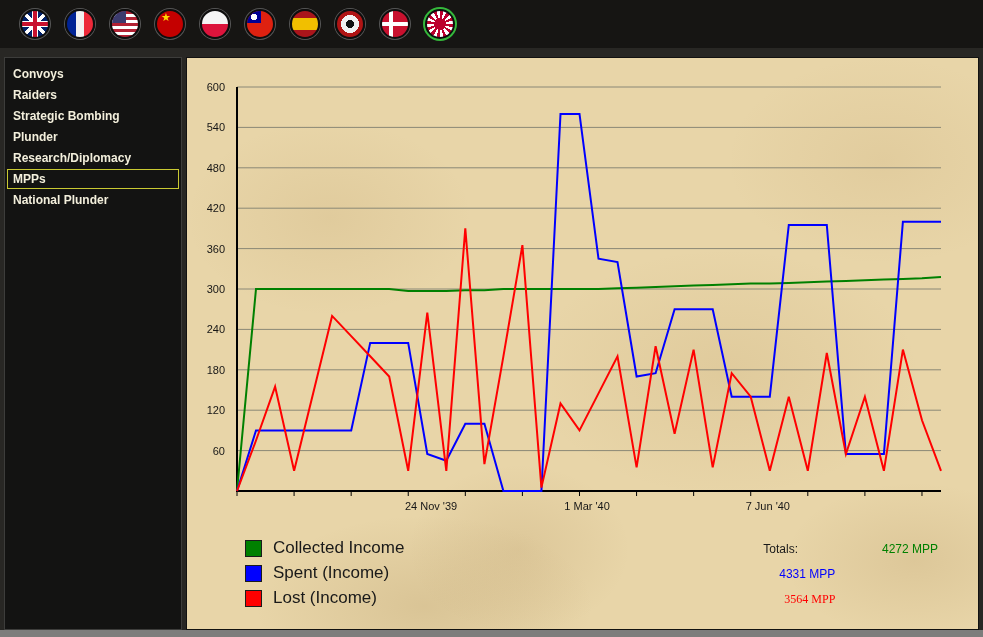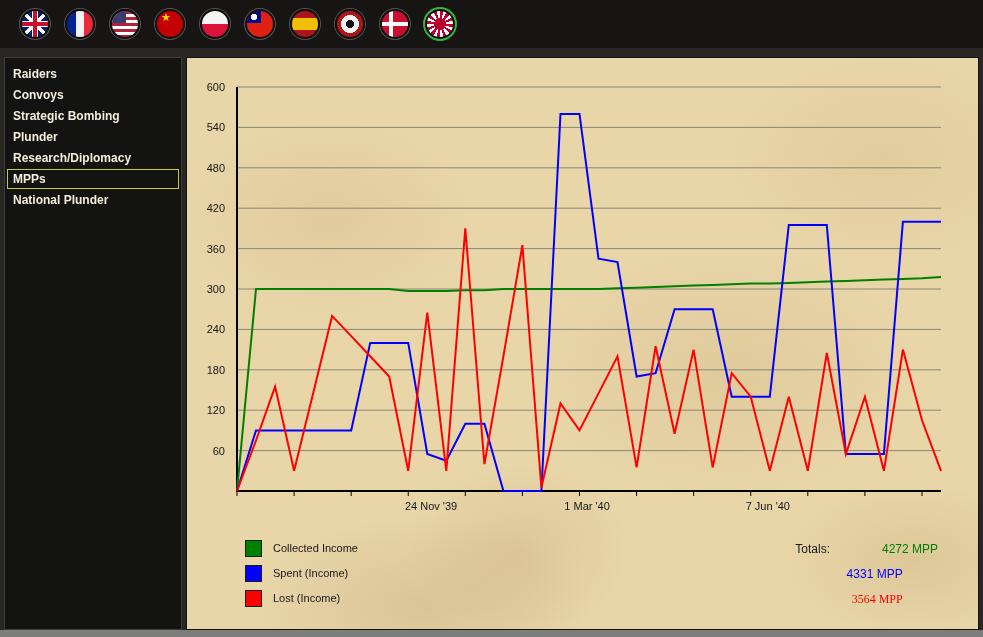--- a/index.html
+++ b/index.html
@@ -64,25 +64,25 @@
              radial-gradient(ellipse 240px 160px at 88% 18%, rgba(165,125,65,0.10), transparent 65%),
              radial-gradient(ellipse 260px 140px at 30% 96%, rgba(130,95,40,0.14), transparent 65%),
              radial-gradient(ellipse 200px 120px at 92% 88%, rgba(140,100,45,0.12), transparent 65%); }
 
   #chart-svg { position:absolute; top:0; left:0; }
   #chart-svg text { font-family:"Liberation Sans", sans-serif; font-size:11px; fill:#161616; }
 
   .legend { position:absolute; left:58px; top:481px; }
   .lrow { display:flex; align-items:center; height:18px; margin-bottom:7px; }
   .swatch { width:17px; height:17px; border:1px solid #1c1c1c; box-sizing:border-box; display:inline-block; }
-  .llabel { margin-left:11px; font-size:11px; color:#191919; }
+  .llabel { margin-left:11px; font-size:17px; color:#191919; }
 
   .totals { position:absolute; top:482px; right:40px; }
-  .trow { display:flex; justify-content:center; align-items:center; height:18px;
-          margin-bottom:7px; font-size:12px; }
+  .trow { display:flex; justify-content:space-between; align-items:center; height:18px;
+          margin-bottom:7px; font-size:12px;gap:32px; }
   .totals-label { color:#191919; margin-right:36px; }
   .tvalue { width:72px; text-align:right; }
 
   .bottombar { position:absolute; bottom:0; left:0; right:0; height:7px; background:#7d7d7c; }
 </style>
 </head>
 <body>
 
 <div class="app">
 
@@ -95,22 +95,22 @@
       <div class="flag flag-china"></div>
       <div class="flag flag-spain"></div>
       <div class="flag flag-germany"></div>
       <div class="flag flag-denmark"></div>
       <div class="flag flag-japan selected"></div>
     </header>
 
   <div class="content">
 
     <nav class="sidebar" id="report-menu">
+        <div class="menu-item">Convoys</div>
         <div class="menu-item">Raiders</div>
-        <div class="menu-item">Convoys</div>
         <div class="menu-item">Strategic Bombing</div>
         <div class="menu-item">Plunder</div>
         <div class="menu-item">Research/Diplomacy</div>
         <div class="menu-item selected">MPPs</div>
         <div class="menu-item">National Plunder</div>
       </nav>
 
     <main class="panel">
       <svg id="chart-svg" width="793" height="470">
           <line x1="50" y1="392.6" x2="754" y2="392.6" stroke="#8a8876" stroke-width="1"></line>

